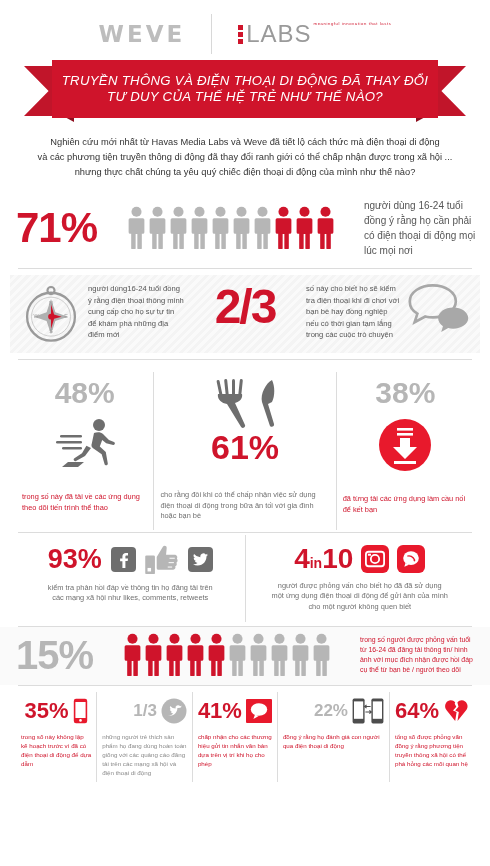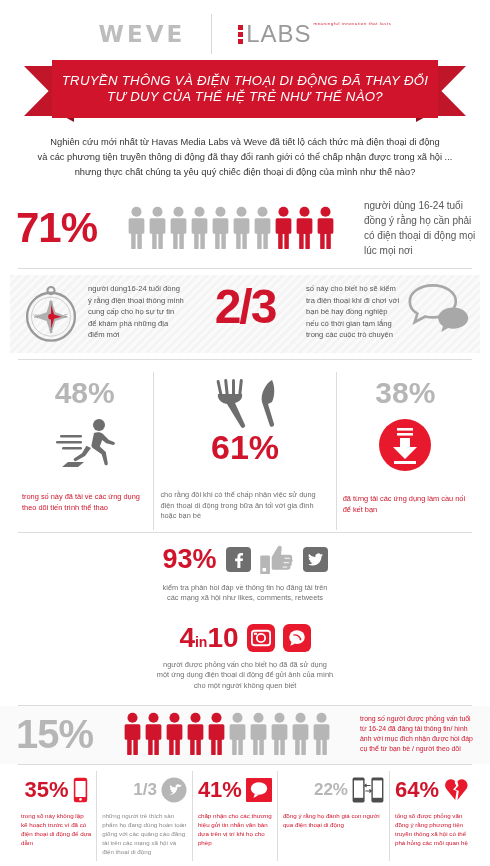--- a/index.html
+++ b/index.html
@@ -87,21 +87,21 @@
   .row3 { display:flex; margin-top:8px; padding: 4px 16px 2px 16px; }
   .col3 { flex:1; display:flex; flex-direction:column; align-items:center; padding: 6px 6px 8px 6px; }
   .col3.wide { flex:1.35; }
   .num48 { font-size:30px; font-weight:bold; color:#b6b6b6; line-height:1; margin-bottom:6px;}
   .num38 { font-size:30px; font-weight:bold; color:#b6b6b6; line-height:1; margin-bottom:8px;}
   .num61 { font-size:34px; font-weight:bold; color:#cf142b; line-height:1; margin:2px 0 6px 0;}
   .icon-area { height:58px; display:flex; align-items:center; justify-content:center; }
   .cap3 { margin-top:20px; }
 
   
-  .row2 { display:flex; padding: 2px 16px 4px 16px; flex-direction: column; }
+  .row2 { display:flex; padding: 2px 16px 4px 16px; }
   .col2 { flex:1; padding: 10px 8px 10px 8px; display:flex; flex-direction:column; align-items:center;}
   .h93 { display:flex; align-items:center; gap:9px; }
   .num93 { font-size:27px; font-weight:bold; color:#cf142b; line-height:1;}
   .sq { width:25px; height:25px; border-radius:4px; background:#6e6e6e; display:flex; align-items:center; justify-content:center; color:#fff;}
   .thumb { width:34px; height:30px; }
   .h410 { display:flex; align-items:center; gap:8px; }
   .num410 { font-size:28px; font-weight:bold; color:#cf142b; line-height:1; display:flex; align-items:baseline;}
   .num410 .inw { font-size:14px; }
   .appicon { width:28px; height:28px; border-radius:6px; background:#e8192c; display:flex; align-items:center; justify-content:center;}
   .cap2 { text-align:center; margin-top:8px; }

